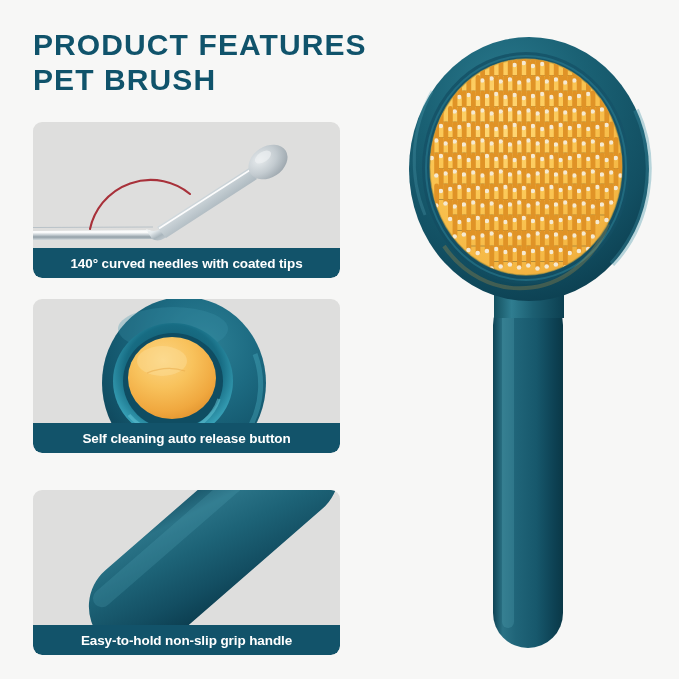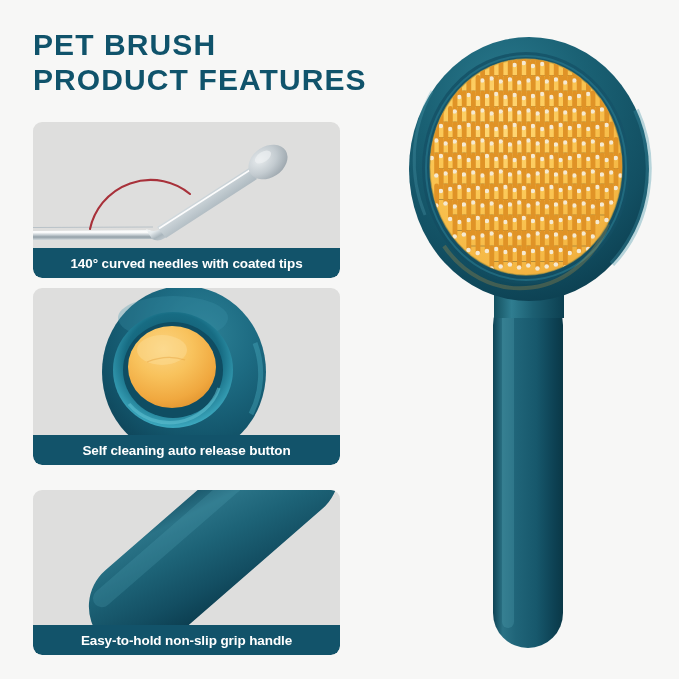--- a/index.html
+++ b/index.html
@@ -42,21 +42,21 @@
   
   .card {
     position: absolute;
     left: 33px;
     width: 307px;
     background: #dededd;
     border-radius: 9px;
     overflow: hidden;
   }
   .card-1 { top: 122px; height: 156px; }
-  .card-2 { top: 288px; height: 177px; }
+  .card-2 { top: 299px; height: 154px; }
   .card-3 { top: 490px; height: 165px; }
 
   .card-art {
     position: absolute;
     left: 0;
     top: 0;
     width: 307px;
     height: 100%;
     overflow: hidden;
   }
@@ -100,22 +100,22 @@
     width: 281px;
     height: 650px;
   }
 </style>
 </head>
 <body>
 
 <div id="page">
 
   <div class="title-block">
+    <div class="title-line">PRODUCT FEATURES</div>
     <div class="title-line">PET BRUSH</div>
-    <div class="title-line">PRODUCT FEATURES</div>
   </div>
 
   <div class="card card-1">
     <div class="card-art needle-wrap">
       <svg width="307" height="156" viewBox="0 0 307 156" xmlns="http://www.w3.org/2000/svg">
         <defs>
           <linearGradient id="shaftG" x1="0" y1="0" x2="0" y2="1">
             <stop offset="0%" stop-color="#f2f4f5"></stop>
             <stop offset="22%" stop-color="#ffffff"></stop>
             <stop offset="48%" stop-color="#c7cfd4"></stop>

